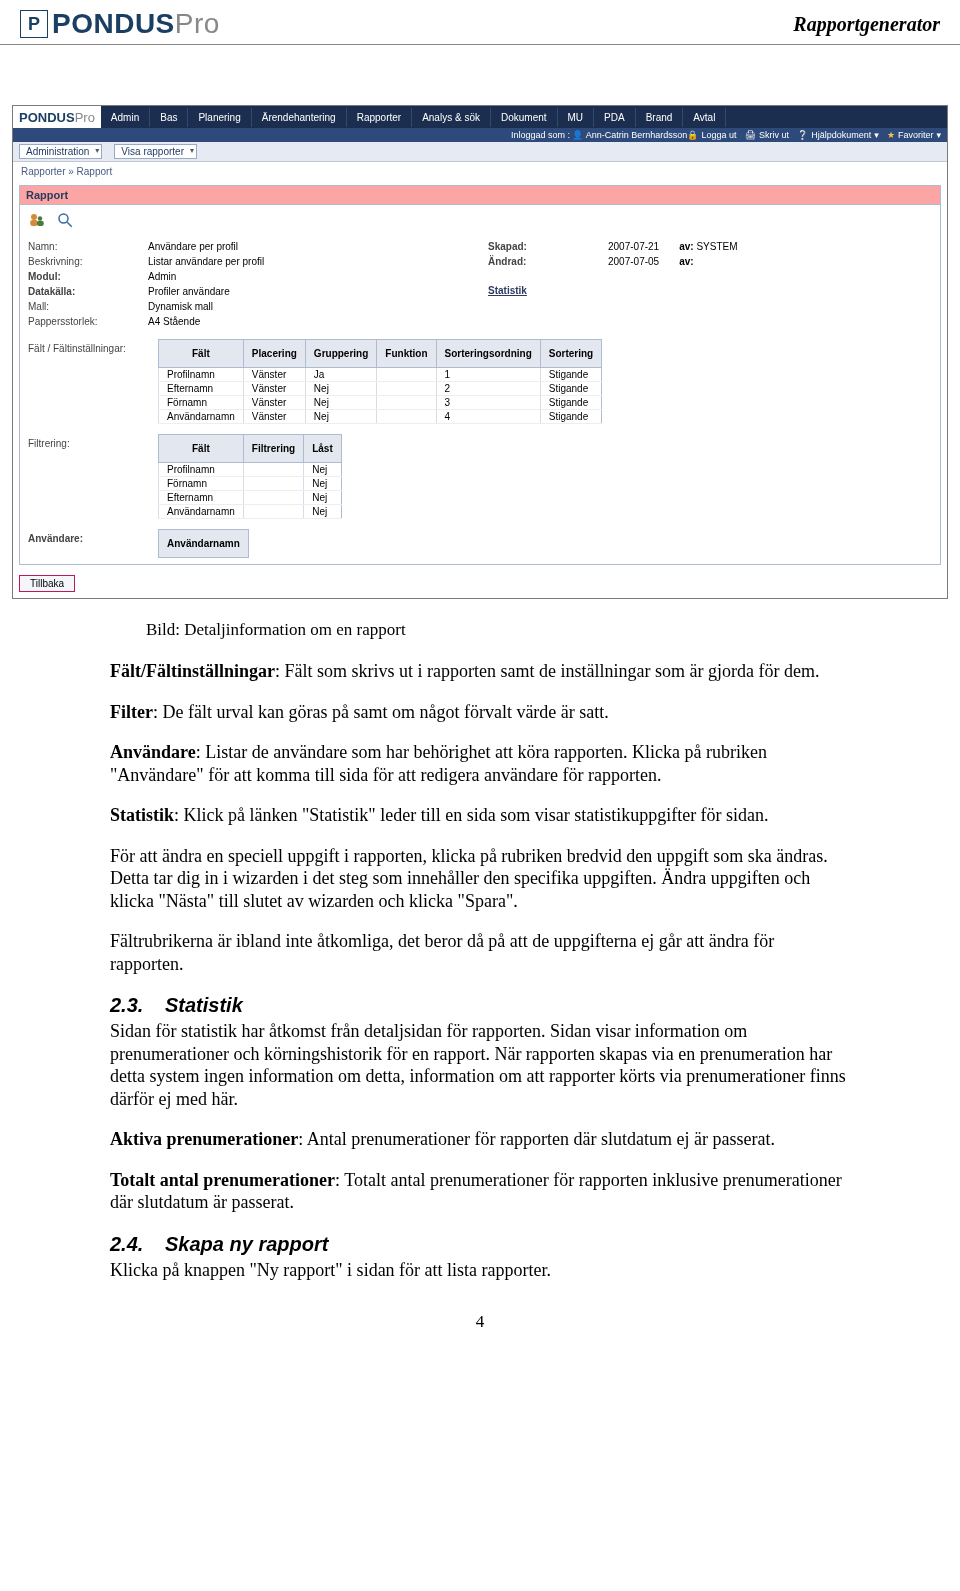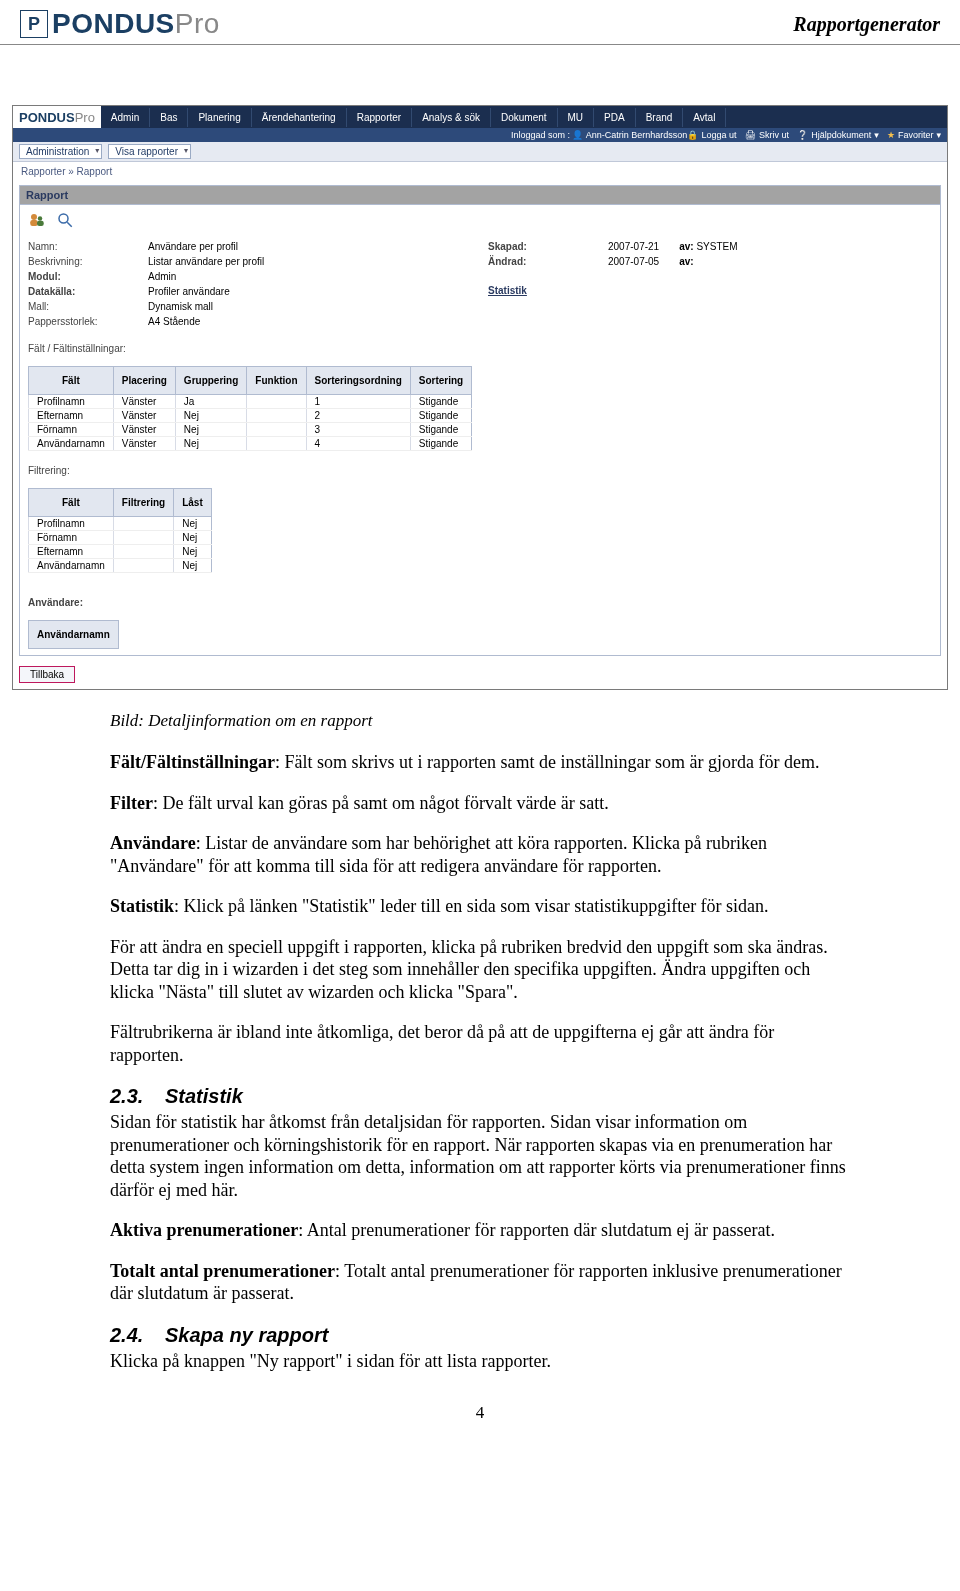--- a/index.html
+++ b/index.html
@@ -86,21 +86,21 @@
     justify-content: flex-end;
     padding: 2px 6px;
     font-size: 9px;
   }
   .app-secondbar .links { display: flex; gap: 8px; align-items: center; }
   .app-secondbar .links span { display: flex; align-items: center; gap: 3px; }
   .app-thirdbar {
     background: #e6eaf2;
     border-bottom: 1px solid #c0c8d8;
     padding: 2px 6px;
-    display: flex; gap: 6px;
+    display: flex; gap: 12px;
     font-size: 10px;
     color: #223c66;
   }
   .app-thirdbar .drop {
     border: 1px solid #9aaac4;
     background: #fff;
     padding: 1px 12px 1px 6px;
     position: relative;
   }
   .app-thirdbar .drop::after {
@@ -109,21 +109,21 @@
   .breadcrumb {
     padding: 4px 8px;
     color: #4a5a80;
     font-size: 10px;
   }
   .panel {
     margin: 4px 6px;
     border: 1px solid #b0bbd0;
   }
   .panel-title {
-    background: #a3a3a3;
+    background: #fca5a5;
     border-bottom: 1px solid #b0bbd0;
     padding: 3px 6px;
     font-weight: bold;
     color: #2a3a60;
     font-size: 11px;
   }
   .panel-body { padding: 6px 8px; }
   .toolbar-icons {
     display: flex; gap: 10px;
     margin-bottom: 10px;
@@ -156,42 +156,42 @@
     border: 1px solid #b0bbd0;
     padding: 8px 8px;
     font-weight: bold;
     text-align: center;
   }
   .mini-table td {
     border-left: 1px solid #d8dce6;
     border-bottom: 1px solid #eee;
     padding: 1px 8px;
   }
-  .flex-inline { display: flex; align-items: flex-start; gap: 10px; flex-direction: column; }
+  .flex-inline { display: flex; align-items: flex-start; gap: 10px; }
   .back-btn {
     display: inline-block;
     margin: 6px;
     border: 1px solid #be185d;
     background: #f4f6fa;
     padding: 2px 10px;
     font-size: 10px;
   }
   .statistik-link {
     color: #2a3a60;
     font-weight: bold;
     text-decoration: underline;
     font-size: 10px;
   }
   
   .doc {
     padding: 10px 110px 30px 110px;
     font-size: 18px;
     line-height: 1.25;
   }
-  .doc .caption { font-style: italic; font-size: 17px; margin-bottom: 20px; }
+  .doc .caption { font-size: 17px; margin-bottom: 20px; margin-left: 36px; }
   .doc p { margin: 0 0 18px 0; }
   .doc b { font-weight: bold; }
   .doc h3 {
     font-family: Arial, sans-serif;
     font-style: italic;
     font-weight: bold;
     font-size: 20px;
     margin: 14px 0 2px 0;
   }
   .doc h3 .num { display: inline-block; width: 55px; font-style: italic; }
@@ -397,21 +397,21 @@
               </tr>
           <tr>
                 <td>Användarnamn</td>
                 <td></td>
                 <td>Nej</td>
               </tr>
         </tbody>
           </table>
       </div>
 
-      <div class="flex-inline" style="margin-top:18px">
+      <div class="flex-inline" style="margin-top:8px">
         <div class="section-label" style="width:120px;font-weight:bold">Användare:</div>
         <table class="mini-table">
           <tbody>
               <tr>
                 <th>Användarnamn</th>
               </tr>
         </tbody>
           </table>
       </div>
     </div>

